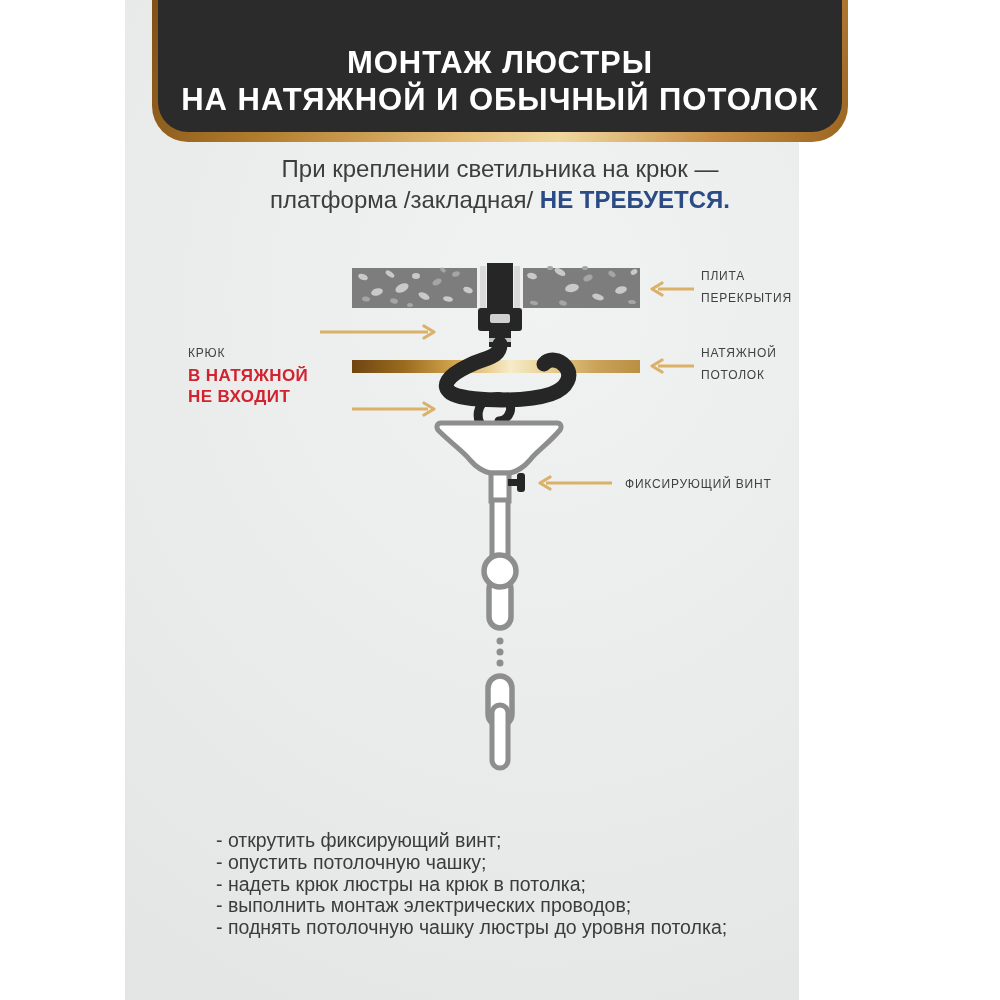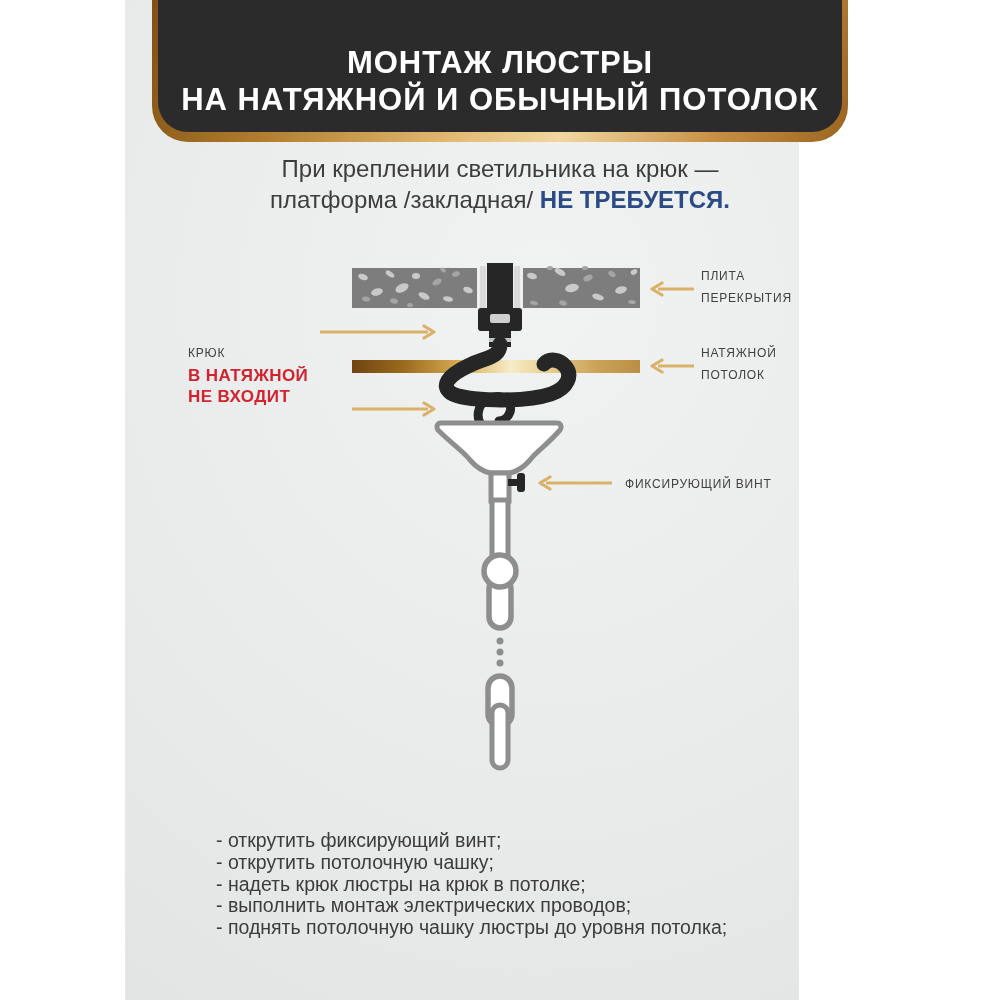--- a/index.html
+++ b/index.html
@@ -195,18 +195,18 @@
     <div class="dark">ФИКСИРУЮЩИЙ ВИНТ</div>
   </div>
 
   <div class="lbl" style="left:701px;top:343px;">
     <div class="dark">НАТЯЖНОЙ</div>
     <div class="dark">ПОТОЛОК</div>
   </div>
 
   <ul class="process-list" style="left:200px;margin-left:16px;">
     <li>- открутить фиксирующий винт;</li>
-    <li>- открутить потолочную чашку;</li>
-    <li>- надеть крюк люстры на крюк в потолке;</li>
+    <li>- опустить потолочную чашку;</li>
+    <li>- надеть крюк люстры на крюк в потолка;</li>
     <li>- выполнить монтаж электрических проводов;</li>
     <li>- поднять потолочную чашку люстры до уровня потолка;</li>
   </ul>
 </div>
 
 </body></html>

